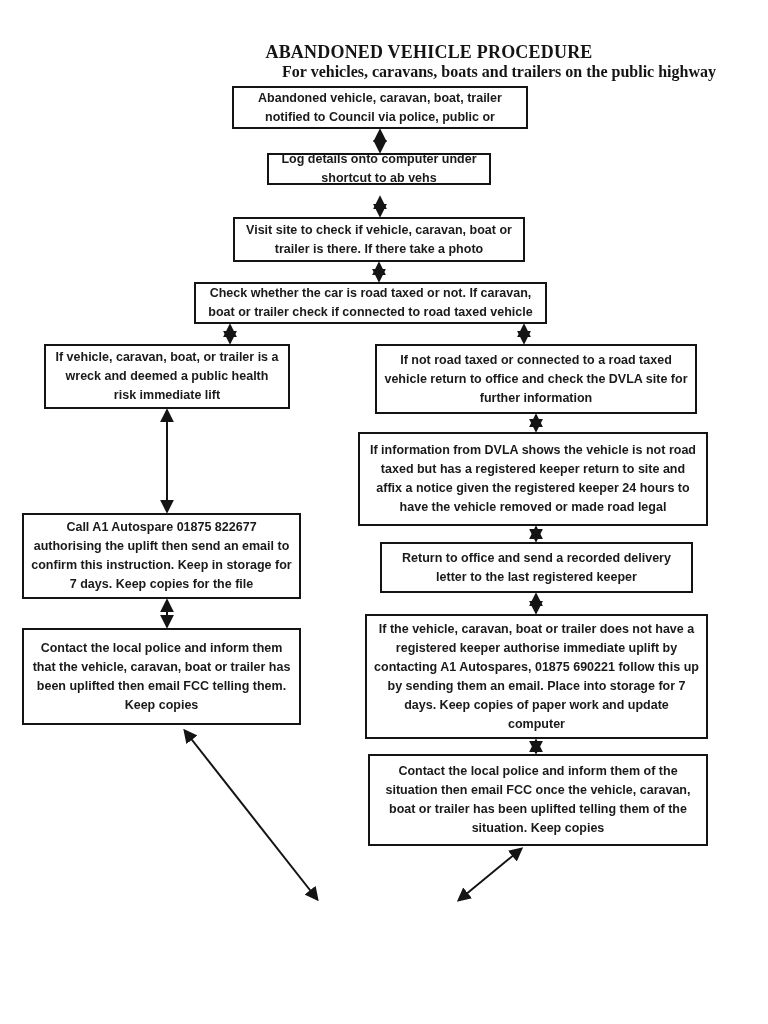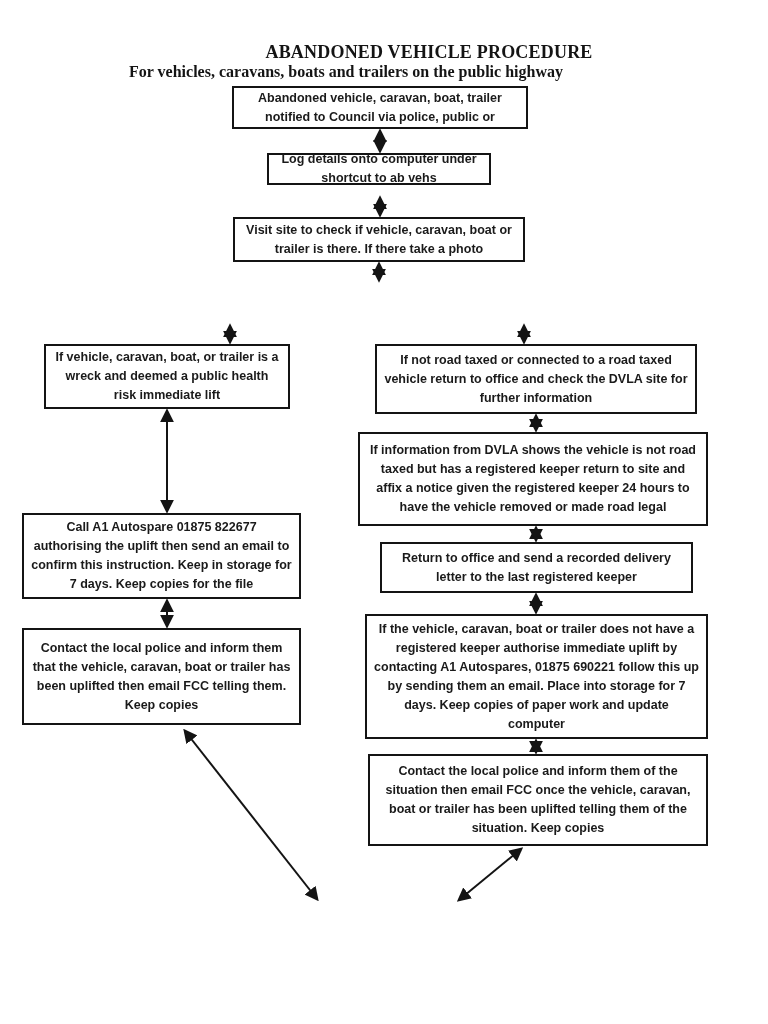--- a/index.html
+++ b/index.html
@@ -19,25 +19,26 @@
     font-family: "Liberation Serif", serif;
     font-weight: bold;
     font-size: 18px;
     letter-spacing: 0.2px;
     color: #141414;
     margin-left: 45px;
   }
   .subtitle {
     position: absolute;
     top: 63px; left: 0; width: 692px;
-    text-align: center;
+    text-align: right;
     font-family: "Liberation Serif", serif;
     font-weight: bold;
     font-size: 16px;
     color: #141414;
+    padding-left: 24px;
   }
   .node {
     position: absolute;
     box-sizing: border-box;
     border: 2px solid #141414;
     background: #ffffff;
     display: flex;
     align-items: center;
     justify-content: center;
     text-align: center;
@@ -90,20 +91,23 @@
   </div>
 
   <div class="node" style="left:267px; top:153px; width:224px; height:26px;text-align:center;">
     <span>Log details onto computer under shortcut to ab vehs</span>
   </div>
 
   <div class="node" style="left:233px; top:217px; width:292px; height:45px;">
     <span>Visit site to check if vehicle, caravan, boat or trailer is there.  If there take a photo</span>
   </div>
 
+  <div class="node" style="left:194px; top:282px; width:353px; height:42px;">
+    <span>Check whether the car is road taxed or not.  If caravan, boat or trailer check if connected to road taxed vehicle</span>
+  </div>
 
   <div class="node" style="left:44px; top:344px; width:246px; height:65px;">
     <span>If vehicle, caravan, boat, or trailer is a wreck and deemed a public health risk immediate lift</span>
   </div>
 
   <div class="node" style="left:375px; top:344px; width:322px; height:70px;">
     <span>If not road taxed or connected to a road taxed vehicle return to office and check the DVLA site for further information</span>
   </div>
 
   <div class="node" style="left:358px; top:432px; width:350px; height:94px;">

